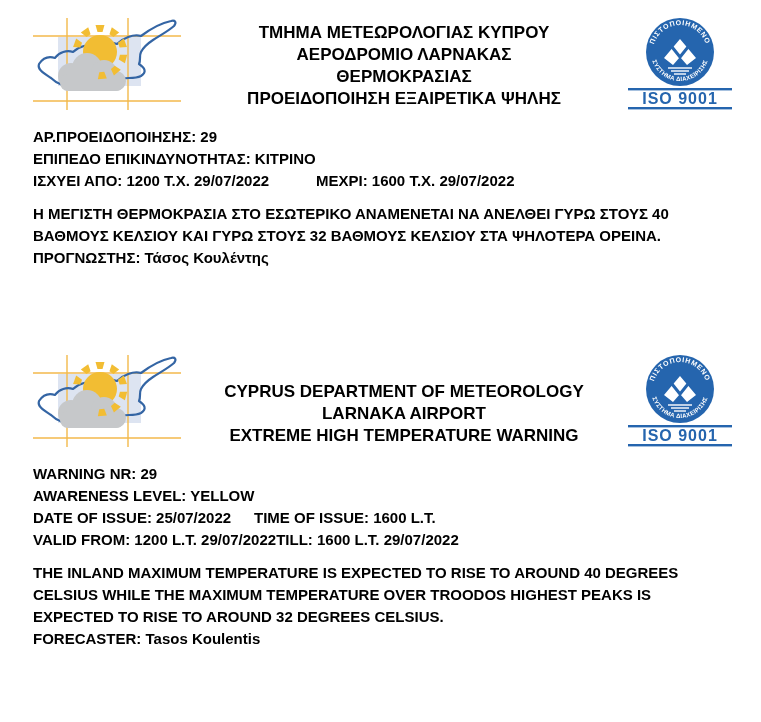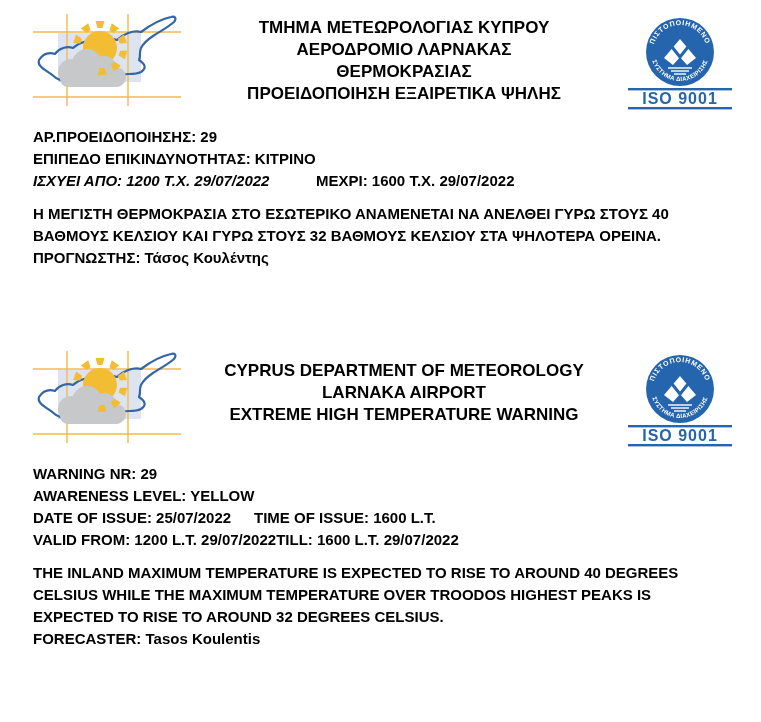--- a/index.html
+++ b/index.html
@@ -3,30 +3,30 @@
 <meta charset="utf-8">
 <style>
   html,body{margin:0;padding:0;background:#ffffff;}
   body{
     width:761px;height:722px;overflow:hidden;
     font-family:"Liberation Sans",sans-serif;
     font-weight:bold;color:#000;
     -webkit-font-smoothing:antialiased;
   }
   .page{padding:14px 28px 0 33px;}
-  .header-row{display:flex;align-items:flex-start;}
+  .header-row{display:flex;align-items:flex-end;}
   .weather-logo{width:148px;height:92px;flex:none;}
   .iso-logo{width:106px;height:96px;flex:none;}
   .title-block{flex:1;text-align:center;font-size:17px;line-height:22px;padding:3px 6px 0 6px;}
   .title-block.en{padding-top:9px;}
   .meta-block{margin-top:16px;font-size:15px;line-height:22px;}
   .meta-line{display:flex;white-space:nowrap;}
   .c1{display:inline-block;}
   .w357{min-width:357px;}
-  .w283{min-width:283px;font-style:italic;}
+  .w283{min-width:283px;}
   .w221{min-width:221px;}
   .w241{min-width:241px;}
   .para{margin-top:11px;font-size:15px;line-height:22px;max-width:708px;}
   .forecaster{font-size:15px;line-height:22px;}
   .section-en{margin-top:82px;}
   svg text{font-family:"Liberation Sans",sans-serif;}
 </style>
 </head>
 <body>
 

